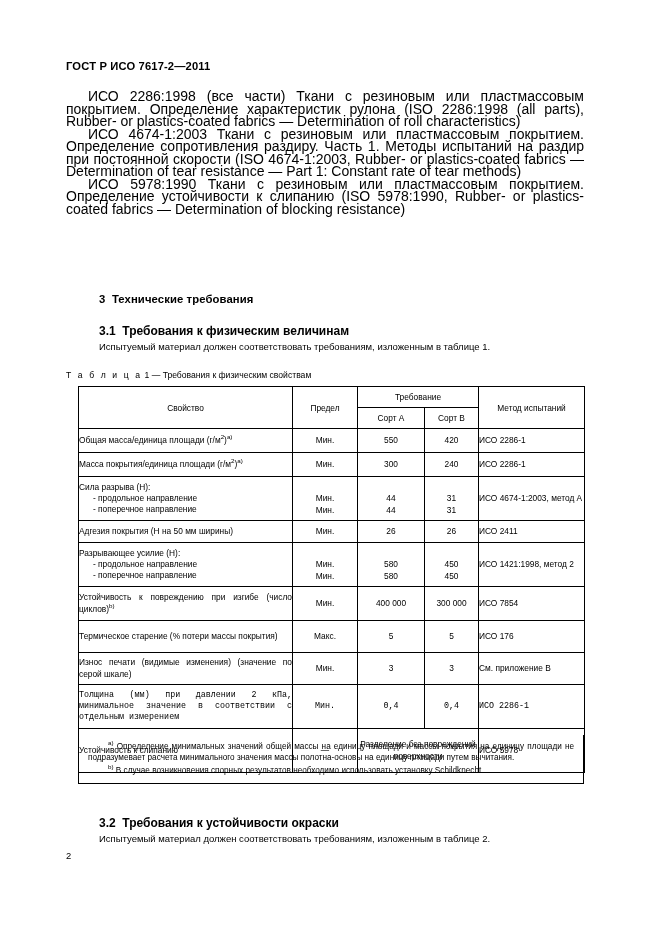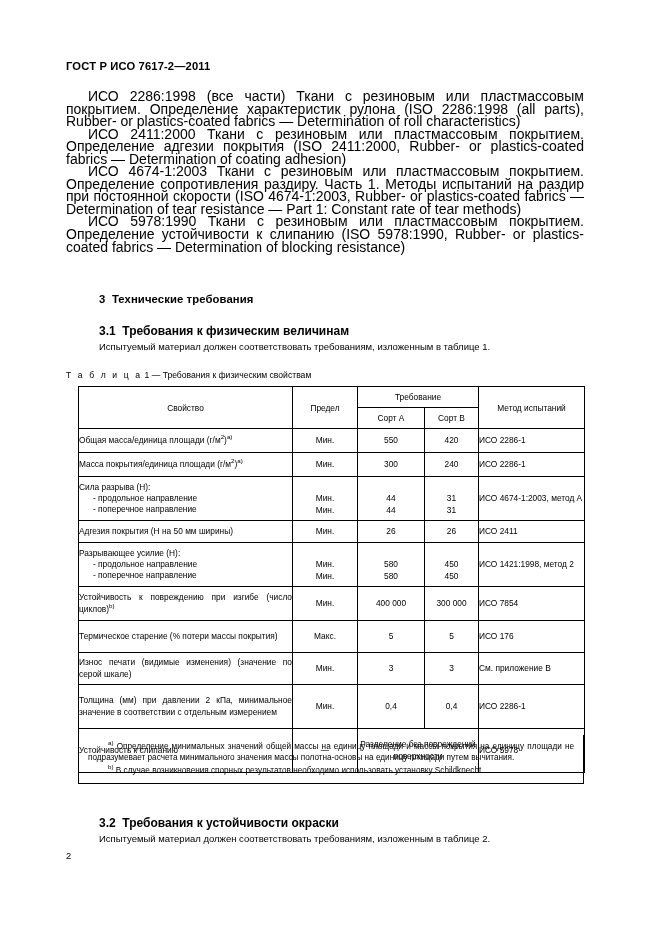--- a/index.html
+++ b/index.html
@@ -166,21 +166,20 @@
 </style>
 </head>
 <body>
 
 <div class="page">
 
   <div class="doc-header">ГОСТ Р ИСО 7617-2—2011</div>
 
   <div class="refs">
     <p>ИСО  2286:1998 (все части) Ткани с резиновым или пластмассовым покрытием. Определение характеристик рулона (ISO 2286:1998 (all parts), Rubber- or plastics-coated fabrics — Determination of roll characteristics)</p>
-    <p>ИСО  2411:2000  Ткани с резиновым или пластмассовым покрытием. Определение адгезии покрытия (ISO 2411:2000, Rubber- or plastics-coated fabrics — Determination of coating adhesion)</p>
     <p>ИСО  4674-1:2003  Ткани с резиновым или пластмассовым покрытием. Определение сопротивления раздиру. Часть 1. Методы испытаний на раздир при постоянной скорости (ISO 4674-1:2003, Rubber- or plastics-coated fabrics — Determination of tear resistance — Part 1: Constant rate of tear methods)</p>
     <p>ИСО  5978:1990  Ткани с резиновым или пластмассовым покрытием. Определение устойчивости к слипанию (ISO 5978:1990, Rubber- or plastics-coated fabrics — Determination of blocking resistance)</p>
   </div>
 
   <div class="h2" style="top:293px;">
     <span>3</span>&nbsp;
     <span>Технические требования</span>
   </div>
 
   <div class="h3" style="top:324px;">
@@ -306,21 +305,21 @@
       </tr>
 
       <tr style="height:32px;">
         <td class="cell-prop justify">Износ печати (видимые изменения) (значение по серой шкале)</td>
         <td class="cell-mid">Мин.</td>
         <td class="cell-mid">3</td>
         <td class="cell-mid">3</td>
         <td class="cell-meth">См. приложение В</td>
       </tr>
 
-      <tr style="height:44px;">
+      <tr style="height:44px;font-family:Liberation Mono, monospace;">
         <td class="cell-prop justify cell-top">Толщина (мм) при давлении 2 кПа, минимальное значение в соответствии с отдельным измерением</td>
         <td class="cell-mid cell-top">Мин.</td>
         <td class="cell-mid cell-top">0,4</td>
         <td class="cell-mid cell-top">0,4</td>
         <td class="cell-meth cell-top">ИСО 2286-1</td>
       </tr>
 
       <tr style="height:44px;">
         <td class="cell-prop cell-top">Устойчивость к слипанию</td>
         <td class="cell-mid cell-top">—</td>

